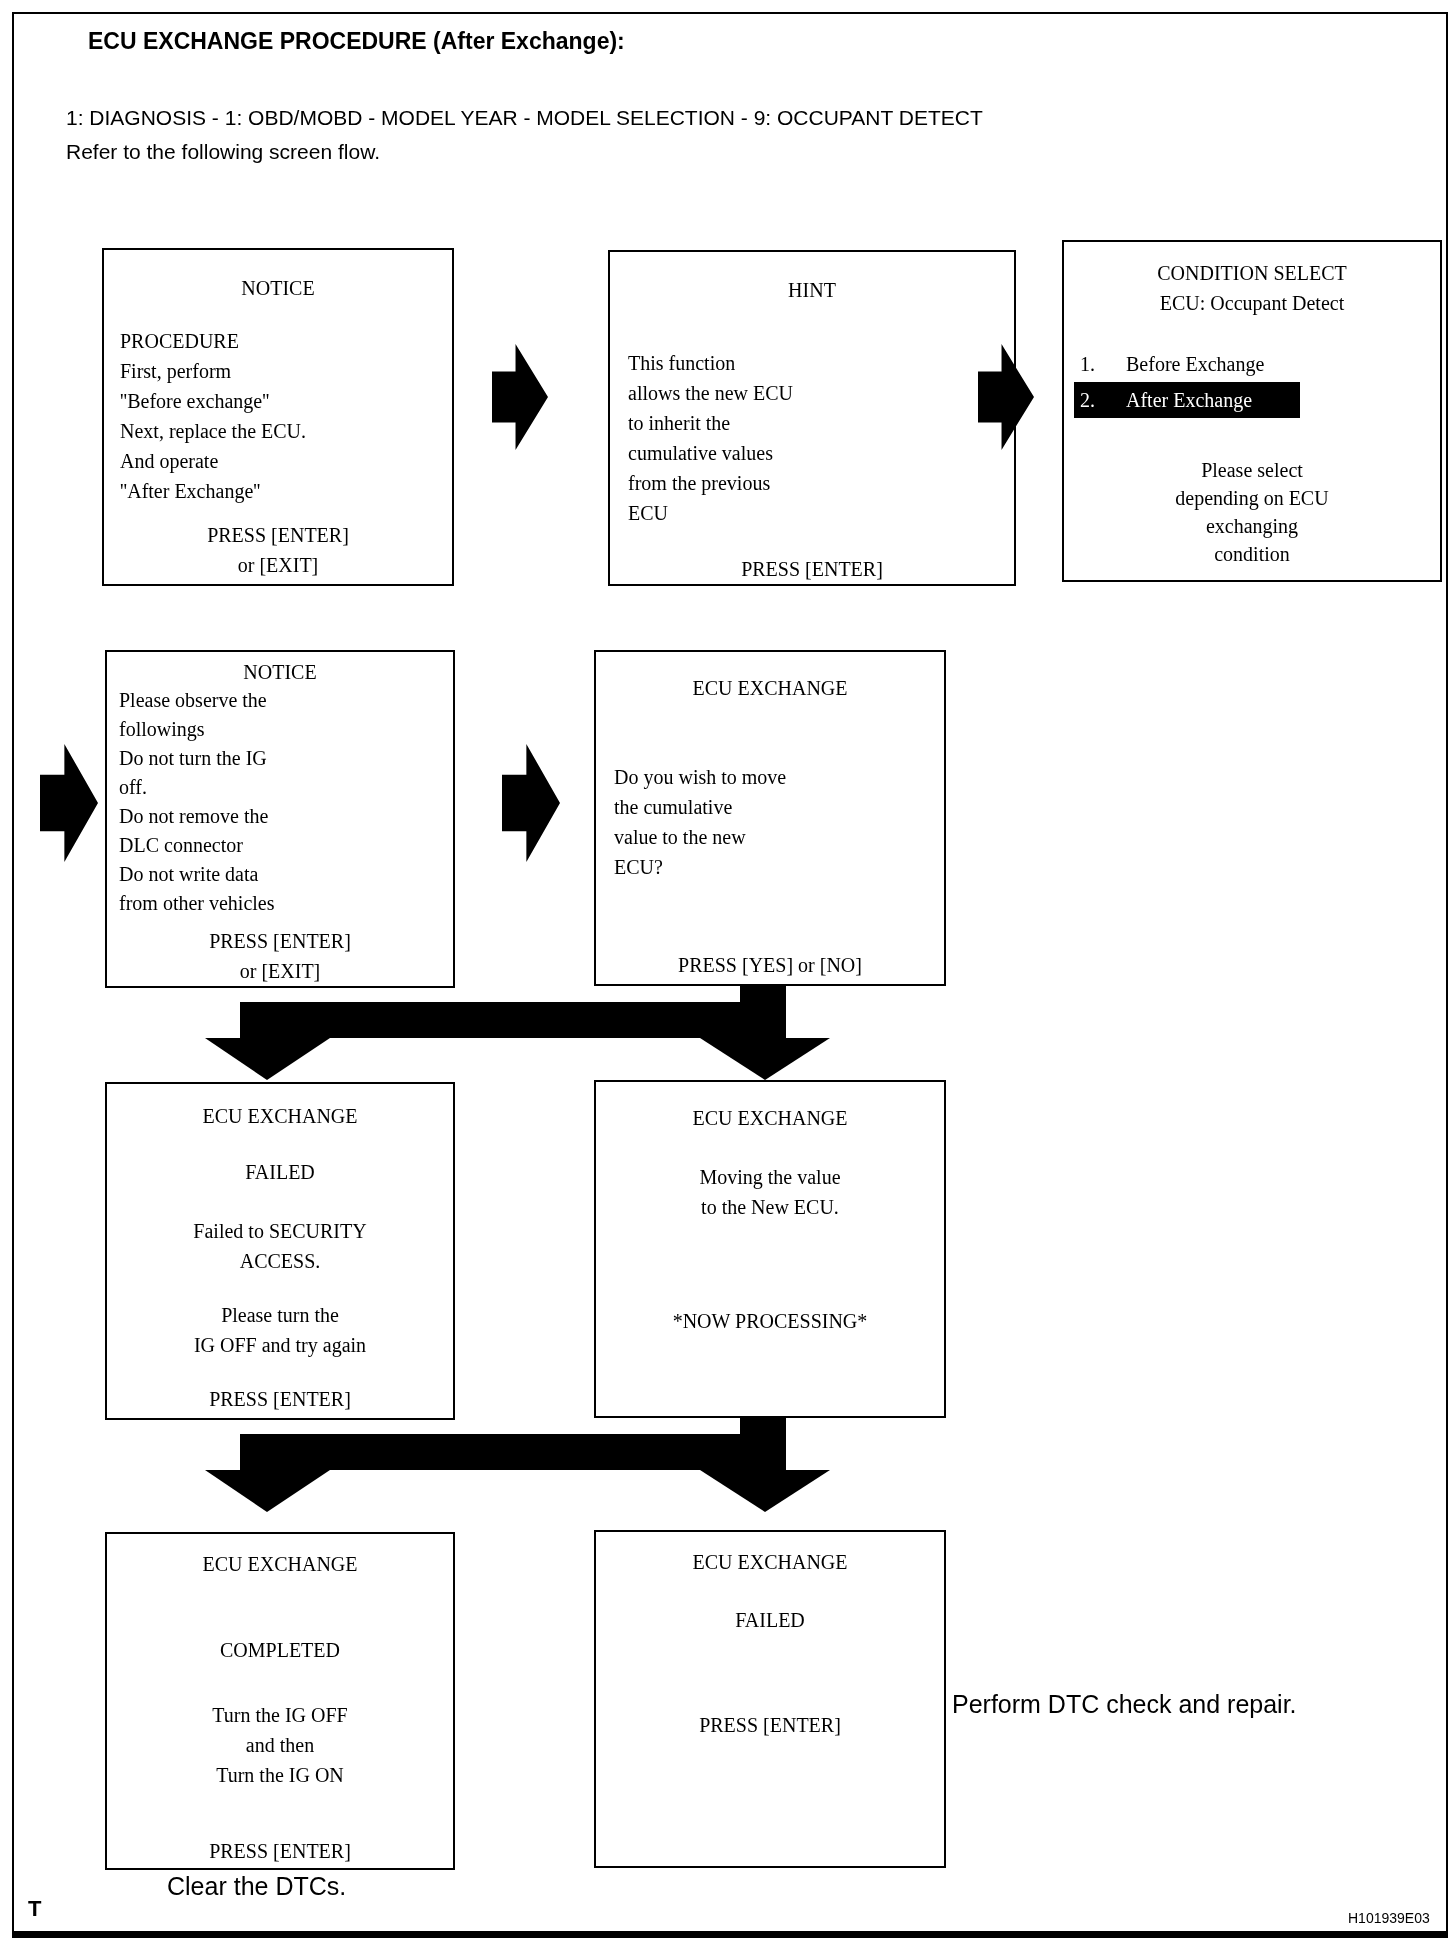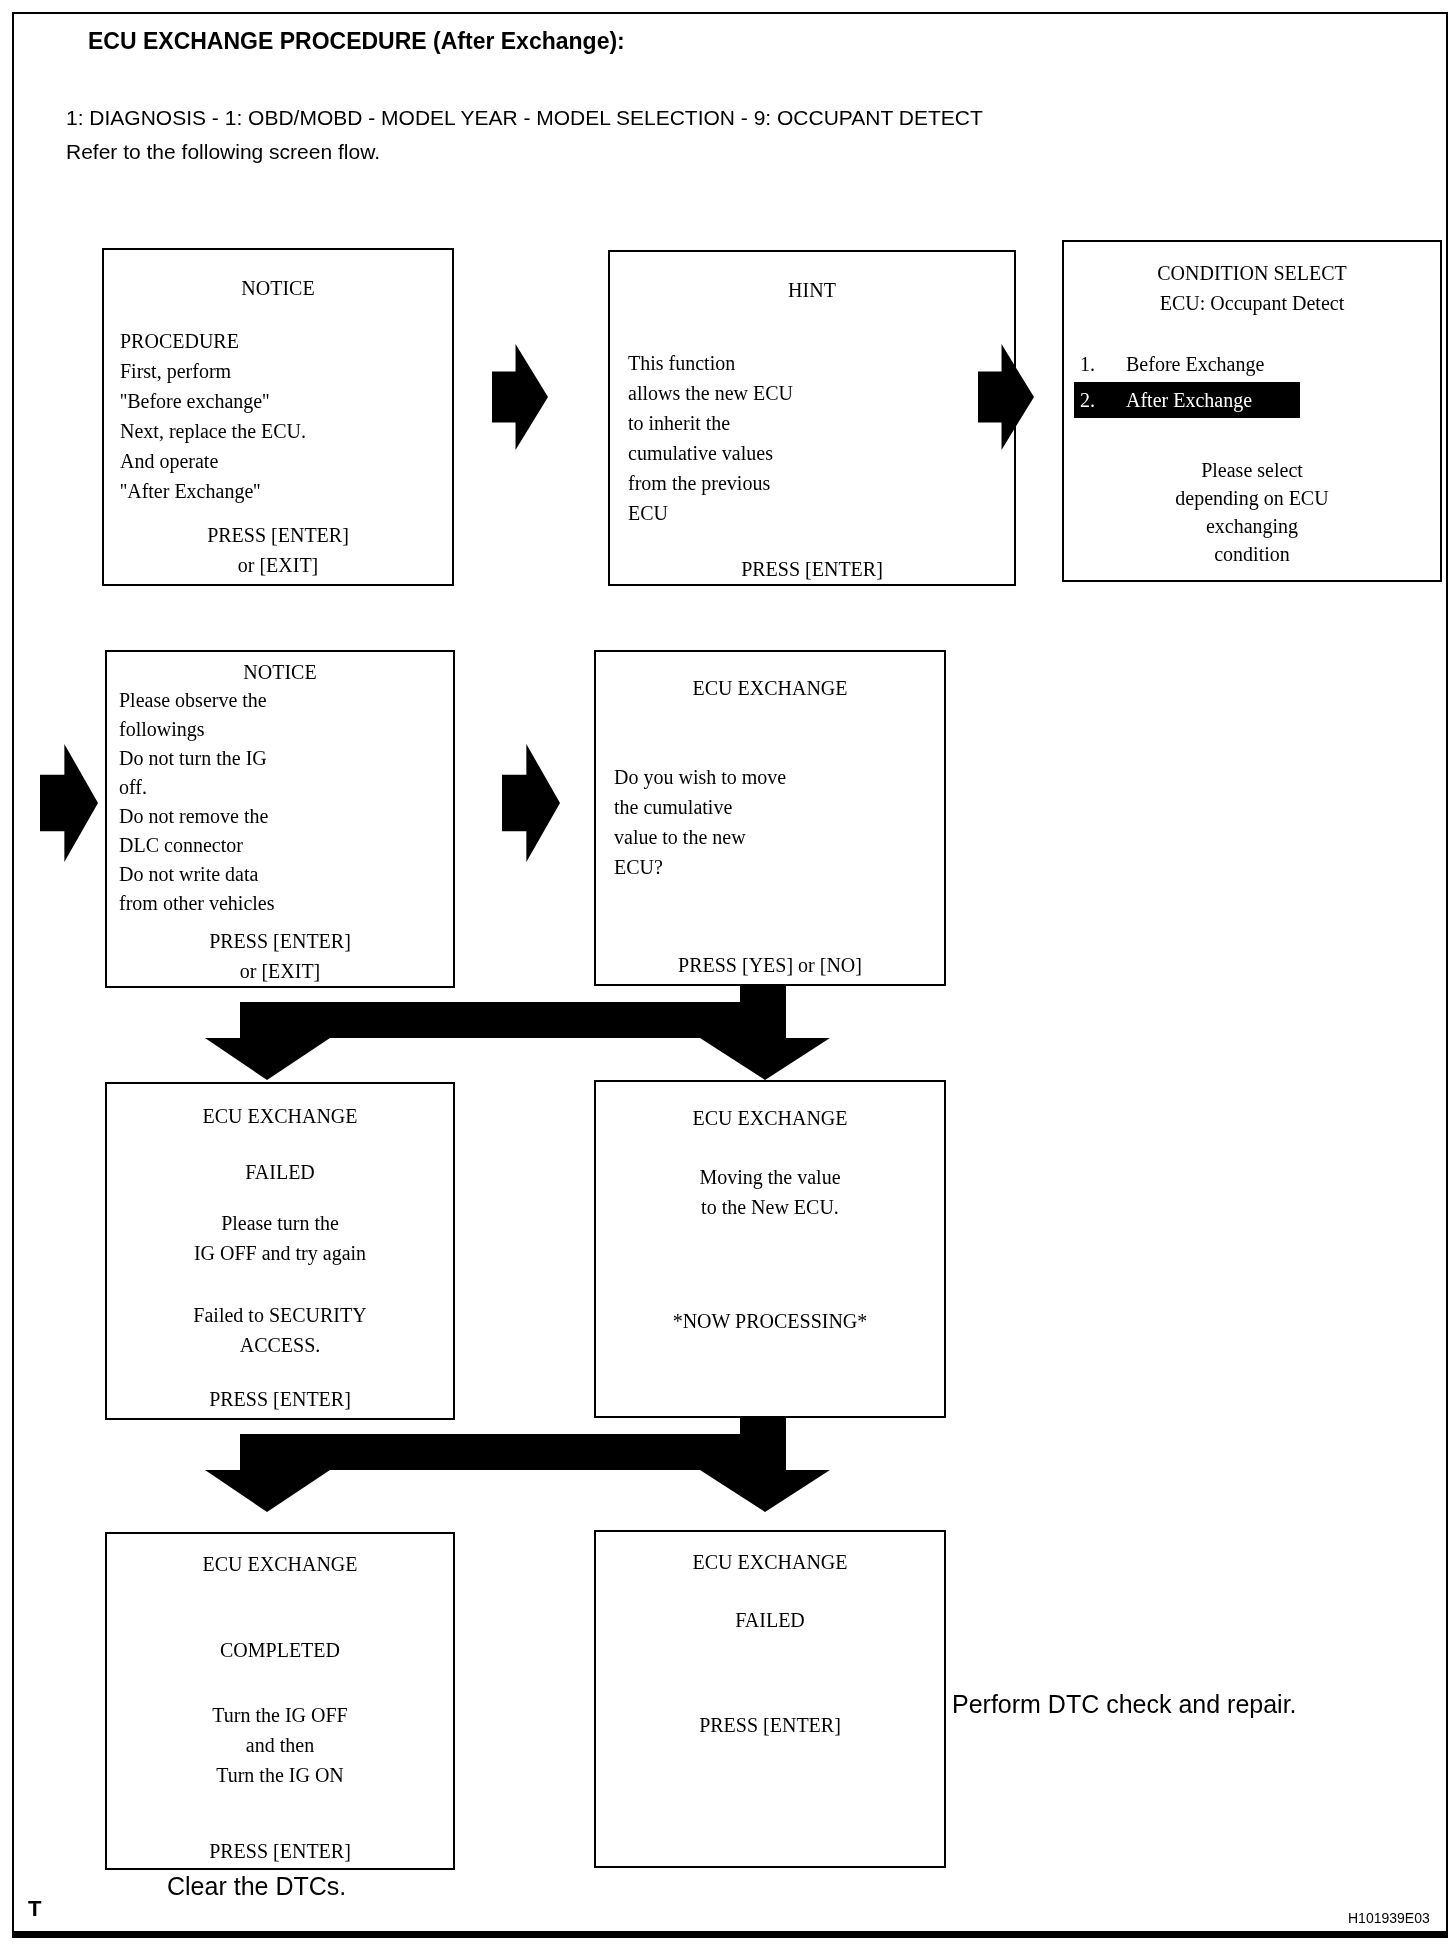--- a/index.html
+++ b/index.html
@@ -129,27 +129,27 @@
 
   <svg class="branch" style="left:200px;top:985px" width="640" height="100" viewBox="0 0 640 100">
     <path d="M40,17 L540,17 L540,0 L586,0 L586,53 L40,53 Z" fill="#000"></path>
     <path d="M5,53 L130,53 L67,95 Z" fill="#000"></path>
     <path d="M500,53 L630,53 L565,95 Z" fill="#000"></path>
   </svg>
 
   <div class="screen-box" style="left:105px;top:1082px;width:350px;height:338px">
     <div class="s-title" style="margin-top:20px">ECU EXCHANGE</div>
     <div class="s-title" style="margin-top:32px">FAILED</div>
+    <div class="center" style="margin-top:32px">
+      <div class="s-line">Failed to SECURITY</div>
+      <div class="s-line">ACCESS.</div>
+    </div>
     <div class="center" style="margin-top:24px">
       <div class="s-line">Please turn the</div>
       <div class="s-line">IG OFF and try again</div>
-    </div>
-    <div class="center" style="margin-top:32px">
-      <div class="s-line">Failed to SECURITY</div>
-      <div class="s-line">ACCESS.</div>
     </div>
     <div class="center s-line" style="margin-top:24px">PRESS [ENTER]</div>
   </div>
 
   <div class="screen-box" style="left:594px;top:1080px;width:352px;height:338px">
     <div class="s-title" style="margin-top:24px">ECU EXCHANGE</div>
     <div class="center" style="margin-top:32px">
       <div class="s-line">Moving the value</div>
       <div class="s-line">to the New ECU.</div>
     </div>

